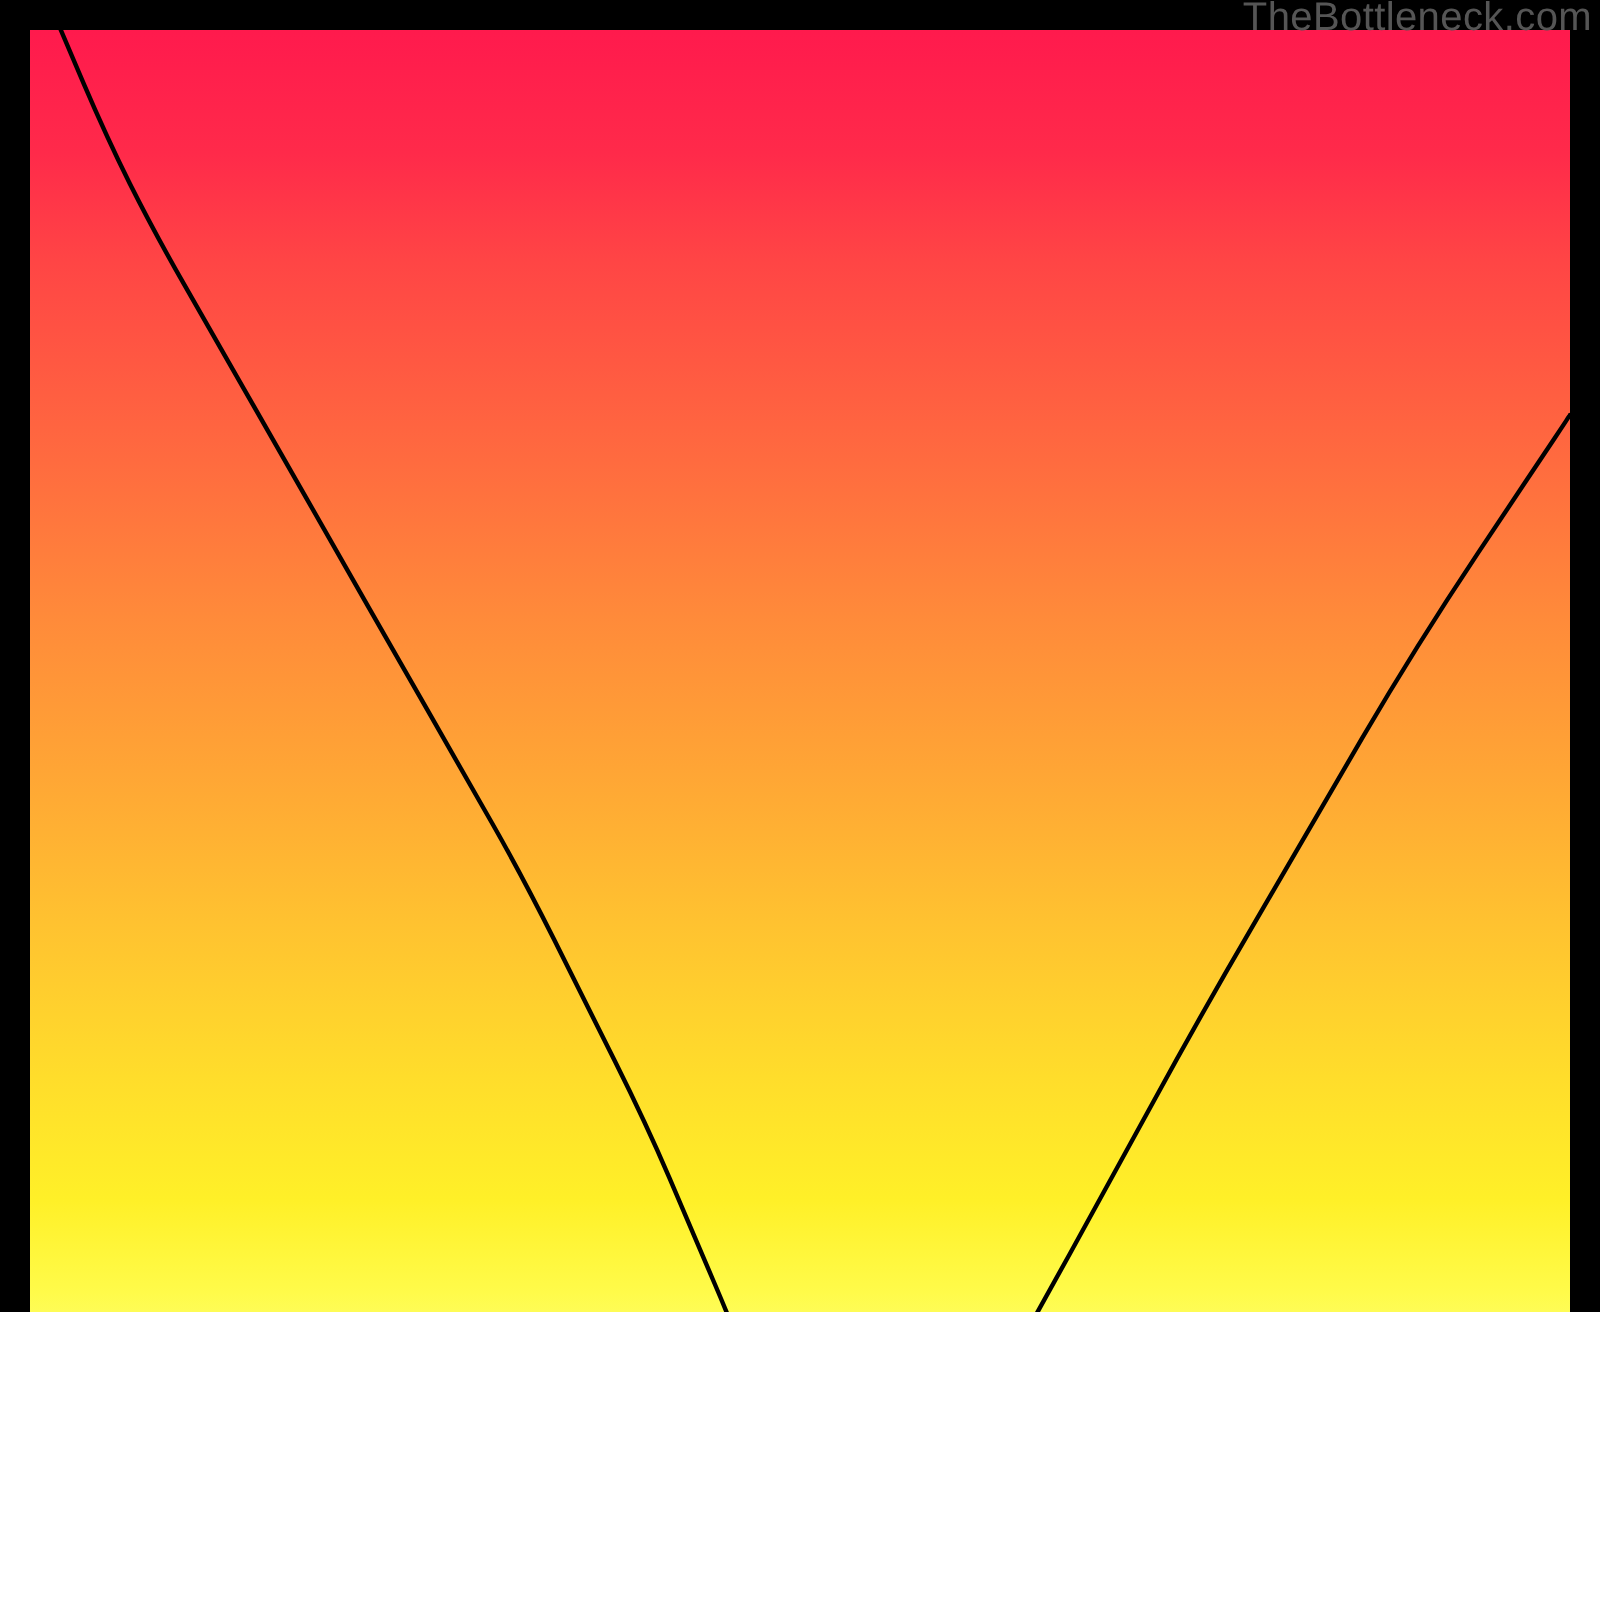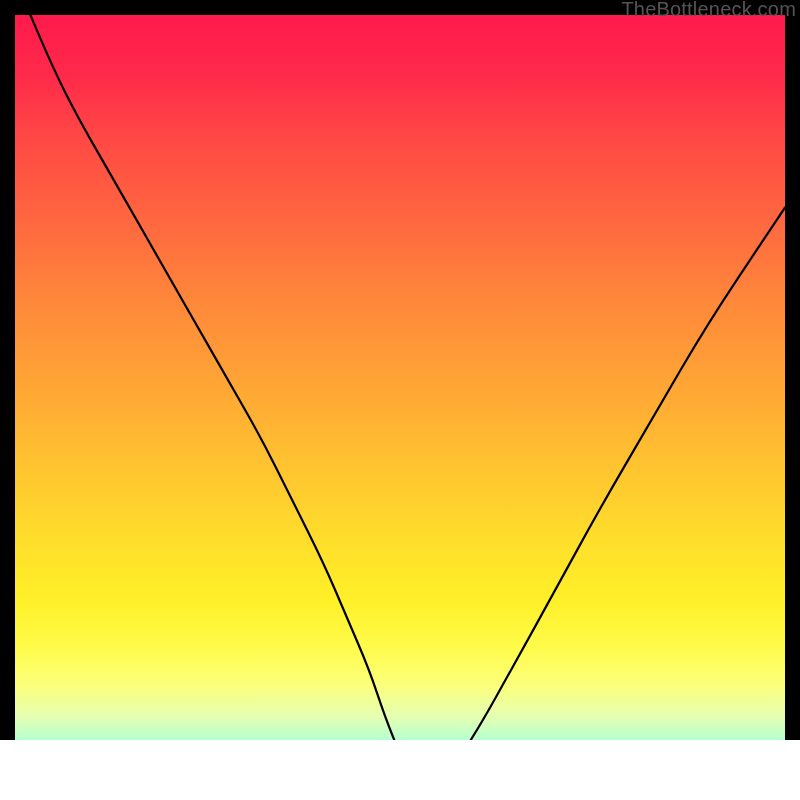--- a/index.html
+++ b/index.html
@@ -3,21 +3,21 @@
 <meta charset="utf-8">
 <style>
   body {
     margin: 0;
     padding: 0;
     background: #fff;
   }
   .chart-container {
     position: relative;
     width: 800px;
-    height: 740px;
+    height: 656px;
     background: #000;
     overflow: hidden;
   }
   .plot-area {
     position: absolute;
     left: 15px;
     top: 15px;
     width: 770px;
     height: 770px;
     background: linear-gradient(to bottom,

